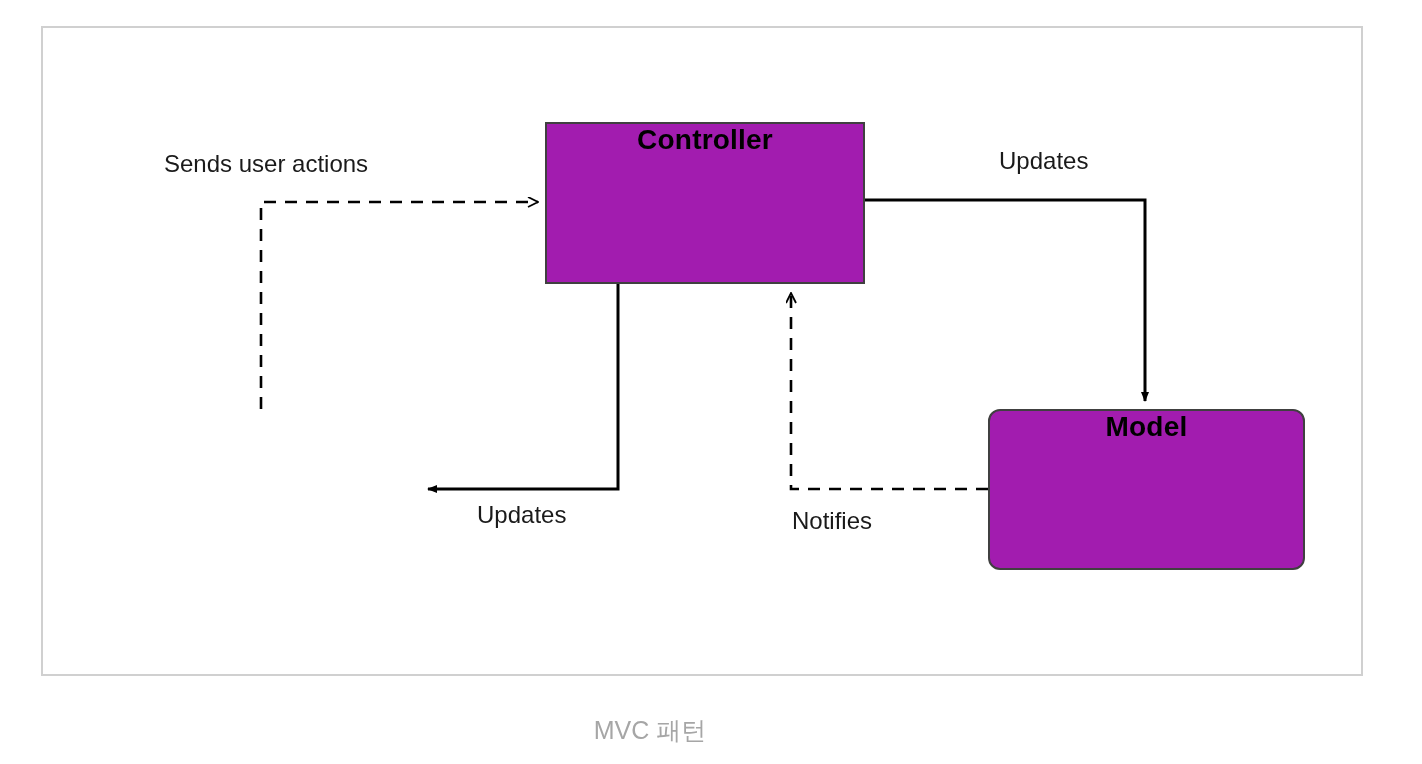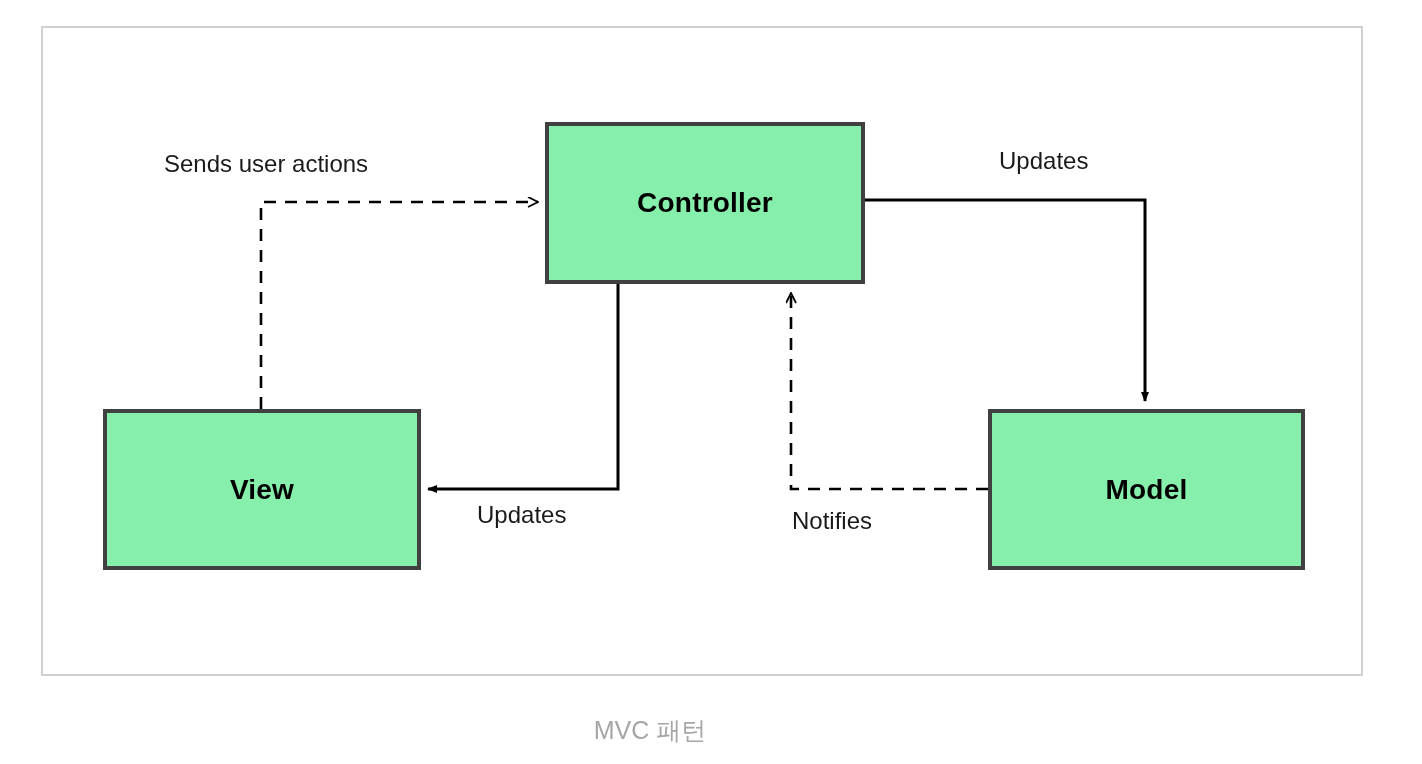--- a/index.html
+++ b/index.html
@@ -36,24 +36,23 @@
     left: 0;
     top: 0;
     width: 1422px;
     height: 764px;
     pointer-events: none;
   }
   
   .node-box {
     position: absolute;
     box-sizing: border-box;
-    border: 4px solid #404040;
-    background: #86efac;
+    border: 2px solid #404040;
+    background: #a21caf;
     display: flex;
-    align-items: center;
     justify-content: center;
   }
   .node-label {
     font-size: 28px;
     font-weight: bold;
     color: #000000;
     letter-spacing: 0.2px;
   }
   #node-controller {
     left: 545px;
@@ -65,20 +64,21 @@
     left: 103px;
     top: 409px;
     width: 318px;
     height: 161px;
   }
   #node-model {
     left: 988px;
     top: 409px;
     width: 317px;
     height: 161px;
+    border-radius: 12px;
   }
   
   .edge-label {
     position: absolute;
     font-size: 24px;
     color: #1a1a1a;
     white-space: nowrap;
     font-weight: normal;
   }
   #label-sends-user-actions {
@@ -133,23 +133,20 @@
 
     <path d="M618,284 L618,489 L428,489" fill="none" stroke="#000000" stroke-width="3" marker-end="url(#arrow-filled)"></path>
 
     <path d="M988,489 L791,489 L791,293" fill="none" stroke="#000000" stroke-width="2.6" stroke-dasharray="12 9" marker-end="url(#arrow-open)"></path>
   </svg>
 
   <div class="node-box" id="node-controller">
     <span class="node-label">Controller</span>
   </div>
 
-  <div class="node-box" id="node-view">
-    <span class="node-label">View</span>
-  </div>
 
   <div class="node-box" id="node-model">
     <span class="node-label">Model</span>
   </div>
 
   <div class="edge-label" id="label-sends-user-actions">Sends user actions</div>
 
   <div class="edge-label" id="label-updates-model">Updates</div>
 
   <div class="edge-label" id="label-updates-view">Updates</div>

